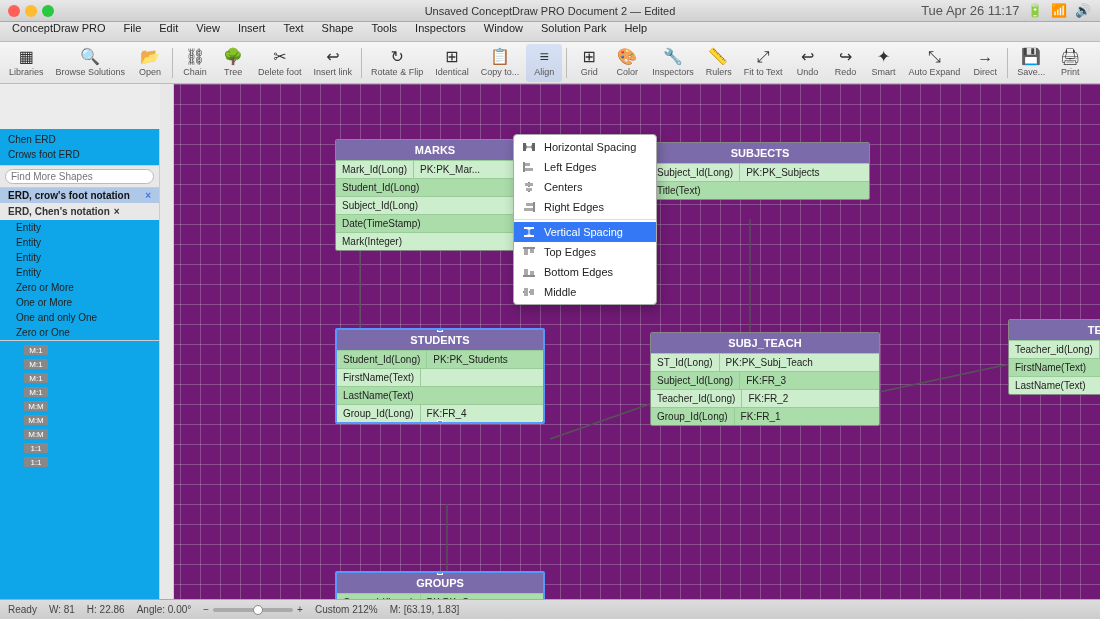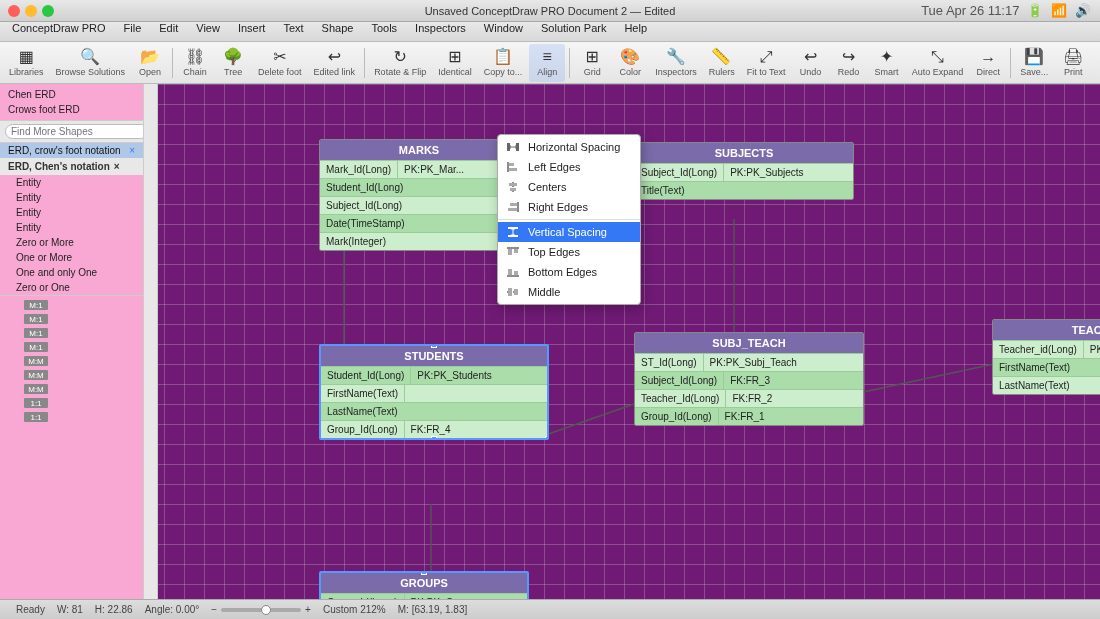--- a/index.html
+++ b/index.html
@@ -72,26 +72,27 @@
     .toolbar-btn-label { font-size: 9px; color: #555; white-space: nowrap; }
 
     
     #main {
       display: flex;
       height: calc(619px - 22px - 20px - 42px - 28px - 20px);
     }
 
     
     #sidebar {
-      width: 144px;
-      background: #f9a8d4;
+      width: 160px;
+      background: #0ea5e9;
       border-right: 1px solid #ccc;
       display: flex;
       flex-direction: column;
       overflow: hidden;
+      margin-top: 45px;
     }
     .sidebar-section {
       border-bottom: 1px solid #ccc;
       padding: 3px 0;
     }
     .sidebar-item {
       padding: 2px 8px;
       font-size: 10px;
       color: #222;
       cursor: pointer;
@@ -127,20 +128,21 @@
       align-items: center;
       gap: 4px;
     }
     .sidebar-highlighted {
       background: #b0c8e8;
       font-size: 10px;
       padding: 2px 8px;
       color: #111;
       display: flex;
       justify-content: space-between;
+      font-weight: bold;
     }
     .sidebar-rel-item {
       padding: 2px 8px 2px 24px;
       font-size: 10px;
       color: #444;
       display: flex;
       align-items: center;
       gap: 4px;
     }
     .rel-icon {
@@ -254,21 +256,21 @@
       margin: 2px 0;
     }
 
     
     #statusbar {
       height: 20px;
       background: linear-gradient(to bottom, #ddd, #ccc);
       border-top: 1px solid #aaa;
       display: flex;
       align-items: center;
-      padding: 0 16px;
+      padding: 0 8px;
       gap: 12px;
       font-size: 10px;
       color: #444;
     }
     .status-slider {
       display: flex;
       align-items: center;
       gap: 4px;
     }
     .slider-track {
@@ -360,21 +362,21 @@
   <div class="toolbar-btn">
     <span class="toolbar-icon">🌳</span>
     <span class="toolbar-btn-label">Tree</span>
   </div>
   <div class="toolbar-btn">
     <span class="toolbar-icon">✂</span>
     <span class="toolbar-btn-label">Delete foot</span>
   </div>
   <div class="toolbar-btn">
     <span class="toolbar-icon">↩</span>
-    <span class="toolbar-btn-label">Edited link</span>
+    <span class="toolbar-btn-label">Insert link</span>
   </div>
   <div class="toolbar-sep"></div>
   <div class="toolbar-btn">
     <span class="toolbar-icon">↻</span>
     <span class="toolbar-btn-label">Rotate &amp; Flip</span>
   </div>
   <div class="toolbar-btn">
     <span class="toolbar-icon">⊞</span>
     <span class="toolbar-btn-label">Identical</span>
   </div>
@@ -537,21 +539,21 @@
       <div class="erd-header">SUBJECTS</div>
       <div class="erd-row">
         <span class="erd-cell">Subject_Id(Long)</span>
         <span class="erd-cell-right">PK:PK_Subjects</span>
       </div>
       <div class="erd-row">
         <span class="erd-cell">Title(Text)</span>
       </div>
     </div>
 
-    <div class="erd-table erd-selected" style="left: 175px; top: 260px; width: 230px;">
+    <div class="erd-table erd-selected" style="left: 175px; top: 244px; width: 210px;">
       <div class="resize-handle" style="top: -4px; left: 50%; transform: translateX(-50%);"></div>
       <div class="erd-header">STUDENTS</div>
       <div class="erd-row">
         <span class="erd-cell">Student_Id(Long)</span>
         <span class="erd-cell-right">PK:PK_Students</span>
       </div>
       <div class="erd-row">
         <span class="erd-cell">FirstName(Text)</span>
         <span class="erd-cell-right" style="min-width: 20px;"></span>
       </div>

